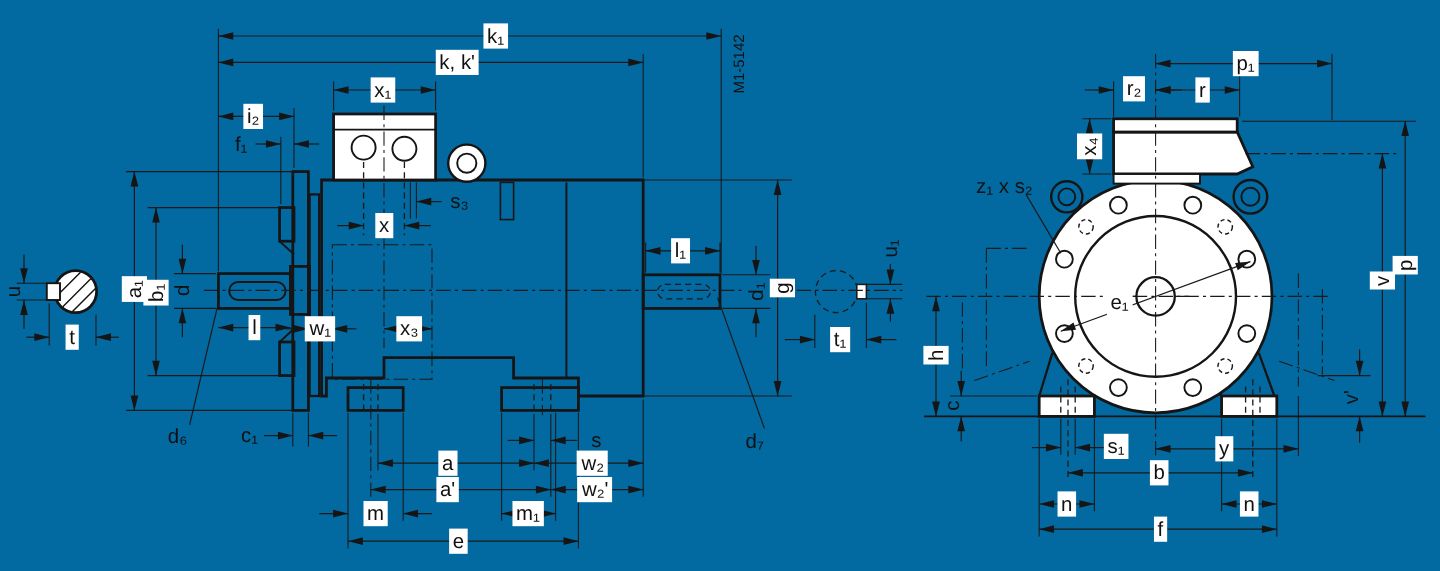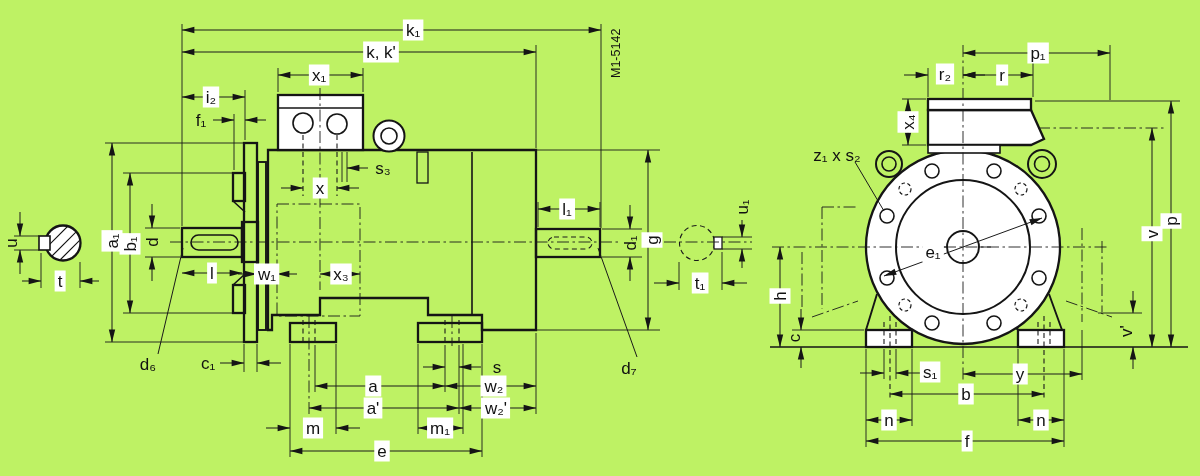--- a/index.html
+++ b/index.html
@@ -1,16 +1,16 @@
 <!DOCTYPE html>
 <html><head>
 <meta charset="utf-8">
 <style>
   html,body{margin:0;padding:0;background:#fff;}
-  #stage{width:1200px;height:476px;position:relative;background:#bef264;overflow:hidden;}
+  #stage{width:1200px;height:476px;position:relative;background:#0369a1;overflow:hidden;}
   svg{display:block;}
   .thick{stroke:#151515;stroke-width:2.3;fill:none;stroke-linejoin:miter;stroke-linecap:square;}
   .thick2{stroke:#151515;stroke-width:2;fill:none;}
   .med{stroke:#151515;stroke-width:1.6;fill:none;}
   .med2{stroke:#151515;stroke-width:1.9;fill:none;}
   .thin{stroke:#1a1a1a;stroke-width:0.9;fill:none;}
   .gnd{stroke:#151515;stroke-width:1.4;fill:none;}
   .dim{stroke:#1a1a1a;stroke-width:1;fill:none;}
   .cl{stroke:#1a1a1a;stroke-width:0.9;fill:none;stroke-dasharray:12 3.5 2.5 3.5;}
   .dsh{stroke:#1a1a1a;stroke-width:1.1;fill:none;stroke-dasharray:5 3.5;}

